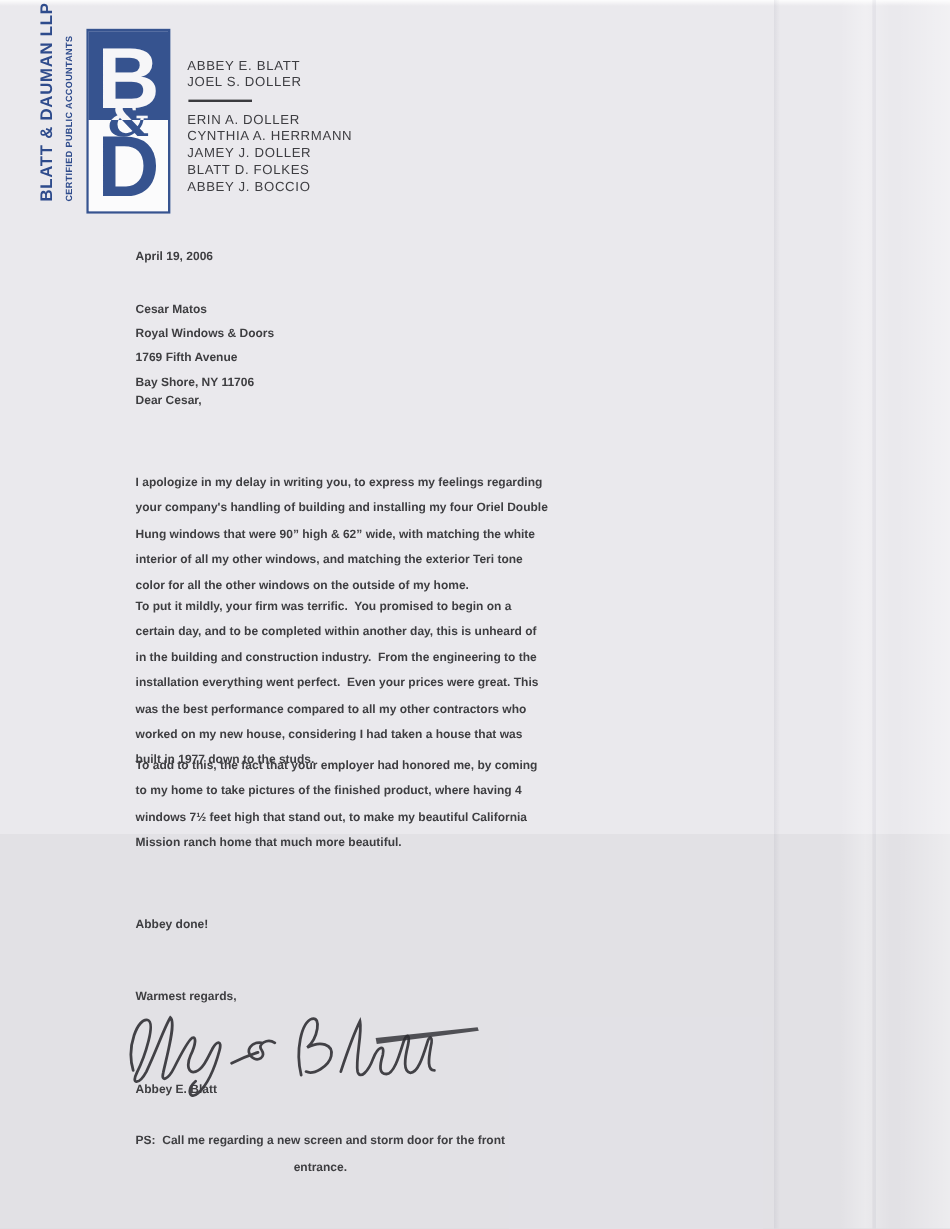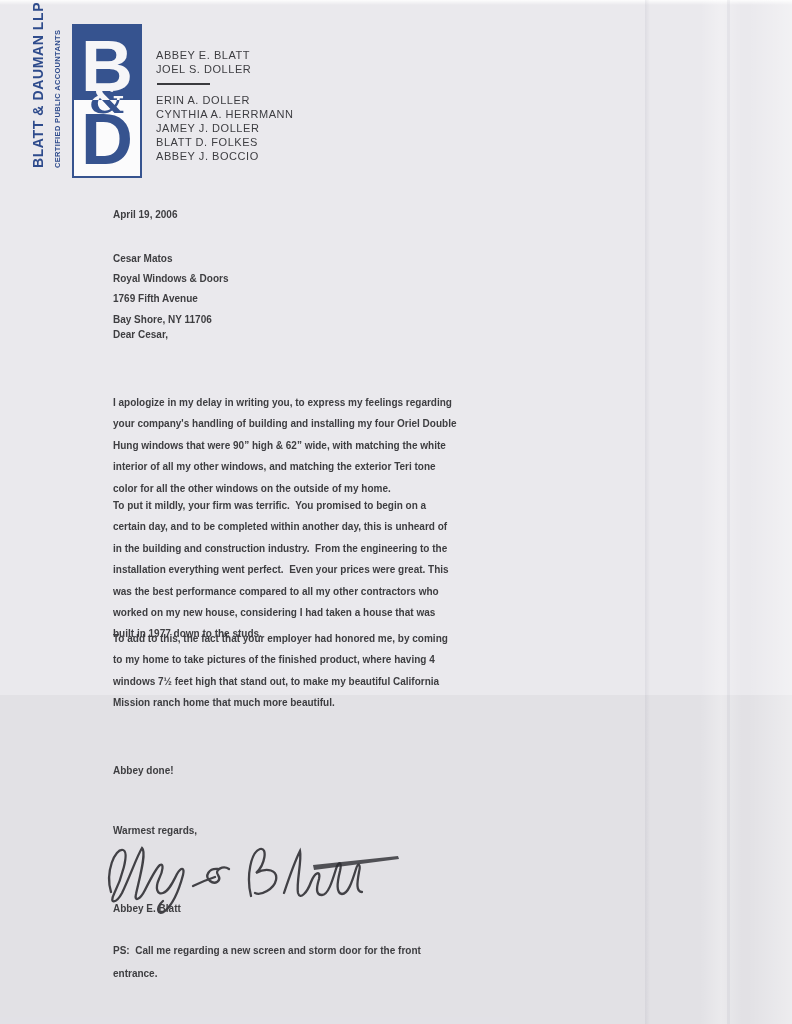--- a/index.html
+++ b/index.html
@@ -75,21 +75,21 @@
   }
   .date{top:204px;}
   .recipient{top:249px;line-height:20.2px;}
   .salutation{top:324px;}
   .para1{top:392px;}
   .para2{top:495px;}
   .para3{top:628px;}
   .well-done{top:760px;}
   .closing{top:820px;}
   .sig-name{top:898px;}
-  .ps{top:939px;line-height:23.3px;}
+  .ps{top:939px;line-height:23.3px;text-align:center;}
 
   .signature{position:absolute;left:101px;top:838px;}
 </style>
 </head>
 <body>
 
 <div class="page">
 
   <div class="artifact top-edge"></div>
   <div class="artifact tone-band"></div>

